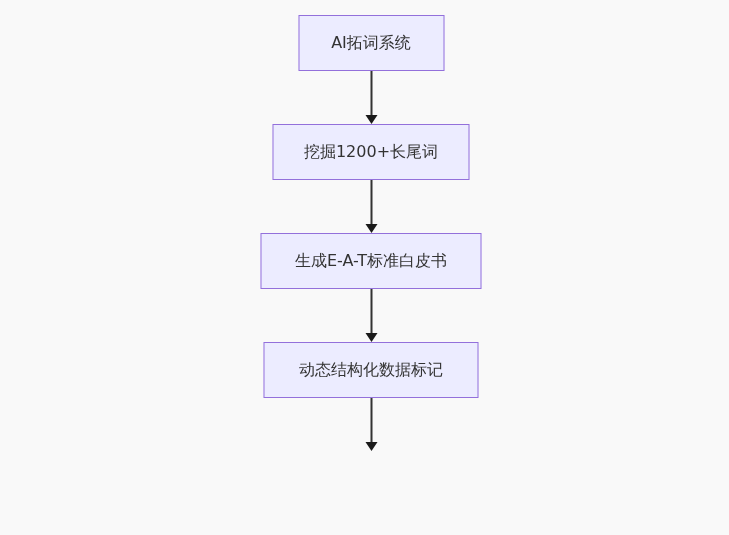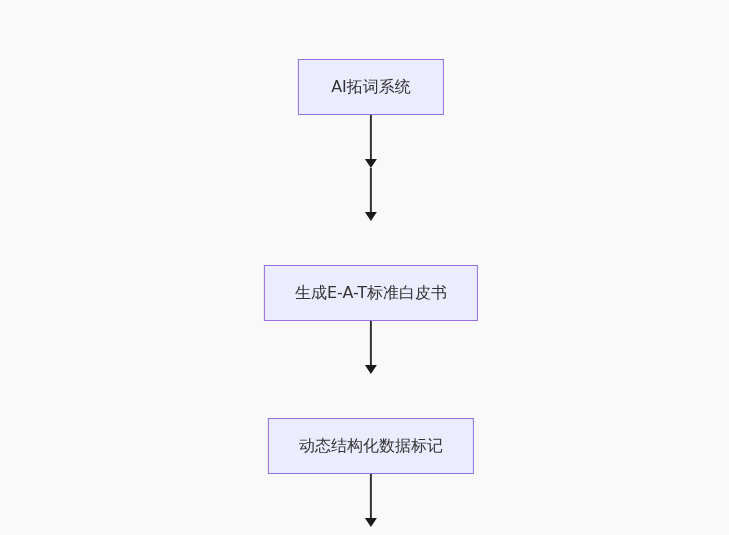--- a/index.html
+++ b/index.html
@@ -28,26 +28,25 @@
     height: 56px;
     display: flex;
     align-items: center;
     justify-content: center;
     padding: 0 30px;
     background: #ECECFF;
     border: 1px solid #9370DB;
     color: #333333;
     font-size: 16px;
     white-space: nowrap;
-    margin-top: 44px;
   }
   
   .canvas > .node:nth-child(1) { min-width: 146px; }
   .canvas > .node:nth-child(3) { min-width: 192px; }
-  .canvas > .node:nth-child(5) { min-width: 221px; font-weight: bold; }
+  .canvas > .node:nth-child(5) { min-width: 221px; }
   .canvas > .node:nth-child(7) { min-width: 215px; }
   .canvas > .node:nth-child(9) { min-width: 237px; }
   .arrow {
     display: flex;
     flex-direction: column;
     align-items: center;
     height: 53px;
   }
   .arrow .line {
     width: 2px;
@@ -66,20 +65,23 @@
 <body>
 
 <div class="canvas" id="canvas">
     <div class="node">
       <span>AI拓词系统</span>
     </div>
     <div class="arrow">
       <div class="line"></div>
       <div class="head"></div>
     </div>
+    <div class="node">
+      <span>挖掘1200+长尾词</span>
+    </div>
     <div class="arrow">
       <div class="line"></div>
       <div class="head"></div>
     </div>
     <div class="node">
       <span>生成E-A-T标准白皮书</span>
     </div>
     <div class="arrow">
       <div class="line"></div>
       <div class="head"></div>

